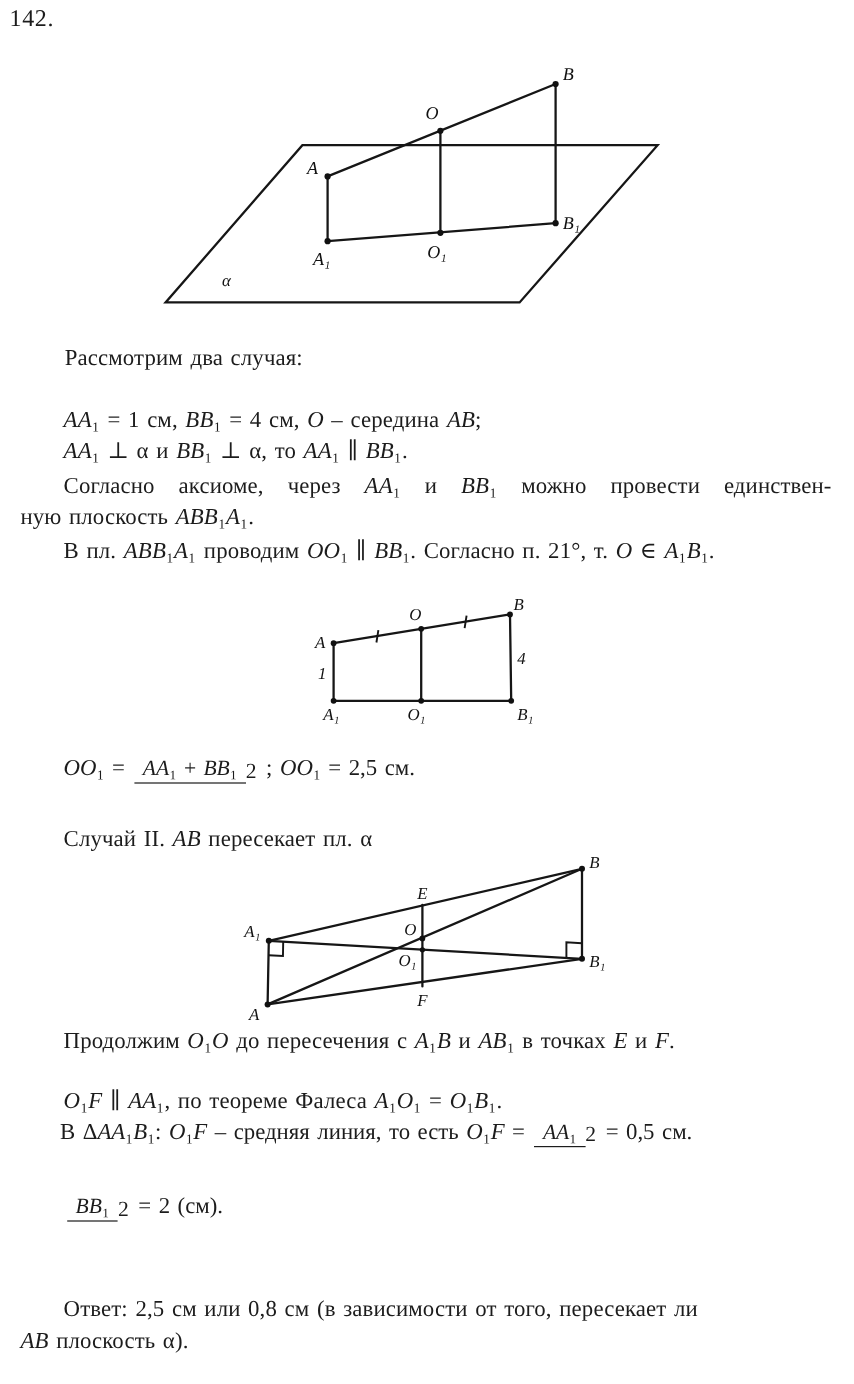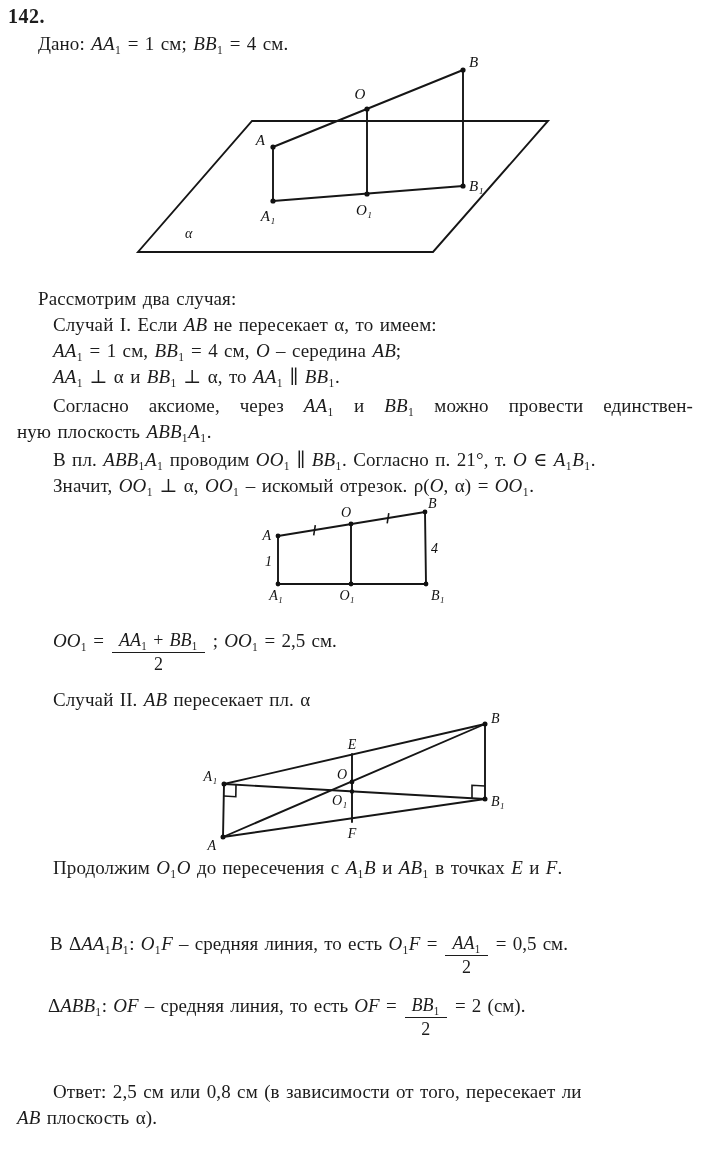--- a/index.html
+++ b/index.html
@@ -1,41 +1,40 @@
 <!DOCTYPE html>
 <html><head>
 <meta charset="utf-8">
 <style>
   *{margin:0;padding:0;box-sizing:border-box}
   html,body{background:#ffffff}
   body{width:712px;font-family:"Liberation Serif","DejaVu Serif",serif;color:#1c1c1c}
   .page{position:relative;width:712px;height:1153px;background:#fff;overflow:hidden}
   .line{position:absolute;font-size:19px;line-height:23px;white-space:nowrap;letter-spacing:.1px;word-spacing:1.5px}
   .it{font-style:italic}
-  .pnum{font-weight:bold;font-size:20px;letter-spacing:.5px}
+  .pnum{font-weight:normal;font-size:20px;letter-spacing:.5px}
   .just{white-space:normal;width:640px;text-align:justify;text-align-last:justify}
   .frow{position:absolute;display:flex;align-items:flex-start;font-size:19px;white-space:nowrap;word-spacing:1.5px}
-  .frac{display:inline-flex;flex-direction:column;align-items:center;margin:0 8px;font-size:18px;line-height:21px}
+  .frac{display:inline-flex;flex-direction:row;align-items:center;margin:0 8px;font-size:18px;line-height:21px}
   .frac .fnum{border-bottom:1.6px solid #1c1c1c;padding:0 7px 1px}
   .frac .fden{padding-top:1px}
   svg{position:absolute;overflow:visible}
   svg text{font-family:"Liberation Serif","DejaVu Serif",serif;font-style:italic;fill:#111}
   .geo{stroke:#161616;stroke-width:1.9;fill:none;stroke-linecap:round}
   .thin{stroke:#161616;stroke-width:1.6;fill:none}
   .dot{fill:#111;stroke:none}
   .lbl1{font-size:15px}
   .lbl2{font-size:14px}
 </style>
 </head>
 <body>
 
 <div class="page">
 
   <div class="line pnum" style="left:8px;top:5px">142.</div>
-  <div class="line" style="left:38px;top:32px"><span>Дано: </span><span class="it">AA</span><span>₁ = 1 см; </span><span class="it">BB</span><span>₁ = 4 см.</span></div>
 
   <svg width="440" height="212" viewBox="130 58 440 212" style="left:130px;top:58px">
     <polygon class="geo" points="252,121 548,121 433,252 138,252"></polygon>
     <line class="geo" x1="273" y1="147" x2="463" y2="70"></line>
     <line class="geo" x1="273" y1="147" x2="273" y2="201"></line>
     <line class="geo" x1="367" y1="109" x2="367" y2="194"></line>
     <line class="geo" x1="463" y1="70" x2="463" y2="186"></line>
     <line class="geo" x1="273" y1="201" x2="463" y2="186"></line>
     <circle class="dot" cx="273" cy="147" r="2.6"></circle>
     <circle class="dot" cx="273" cy="201" r="2.6"></circle>
@@ -45,28 +44,26 @@
     <circle class="dot" cx="463" cy="186" r="2.6"></circle>
     <text class="lbl1" x="469" y="67">B</text>
     <text class="lbl1" x="360" y="99" text-anchor="middle">O</text>
     <text class="lbl1" x="265" y="145" text-anchor="end">A</text>
     <text class="lbl1" x="268" y="221" text-anchor="middle">A₁</text>
     <text class="lbl1" x="364" y="215" text-anchor="middle">O₁</text>
     <text class="lbl1" x="469" y="191">B₁</text>
     <text class="lbl2" x="185" y="238">α</text>
   </svg>
 
-  <div class="line" style="left:38px;top:287px">Рассмотрим два случая:</div>
-  <div class="line" style="left:53px;top:313px"><span>Случай I. Если </span><span class="it">AB</span><span> не пересекает α, то имеем:</span></div>
+  <div class="line" style="left:54px;top:287px">Рассмотрим два случая:</div>
   <div class="line" style="left:53px;top:339px"><span></span><span class="it">AA</span><span>₁ = 1 см, </span><span class="it">BB</span><span>₁ = 4 см, </span><span class="it">O</span><span> – середина </span><span class="it">AB</span><span>;</span></div>
   <div class="line just" style="left:53px;top:394px"><span>Согласно аксиоме, через </span><span class="it">AA</span><span>₁ и </span><span class="it">BB</span><span>₁ можно провести единствен-</span></div>
   <div class="line" style="left:53px;top:365px"><span></span><span class="it">AA</span><span>₁ ⊥ α и </span><span class="it">BB</span><span>₁ ⊥ α, то </span><span class="it">AA</span><span>₁ ∥ </span><span class="it">BB</span><span>₁.</span></div>
   <div class="line" style="left:17px;top:420px"><span>ную плоскость </span><span class="it">ABB</span><span>₁</span><span class="it">A</span><span>₁.</span></div>
   <div class="line" style="left:53px;top:448px"><span>В пл. </span><span class="it">ABB</span><span>₁</span><span class="it">A</span><span>₁ проводим </span><span class="it">OO</span><span>₁ ∥ </span><span class="it">BB</span><span>₁. Согласно п. 21°, т. </span><span class="it">O</span><span> ∈ </span><span class="it">A</span><span>₁</span><span class="it">B</span><span>₁.</span></div>
-  <div class="line" style="left:53px;top:474px"><span>Значит, </span><span class="it">OO</span><span>₁ ⊥ α, </span><span class="it">OO</span><span>₁ – искомый отрезок. ρ(</span><span class="it">O</span><span>, α) = </span><span class="it">OO</span><span>₁.</span></div>
 
   <svg width="200" height="110" viewBox="252 498 200 110" style="left:252px;top:498px">
     <line class="geo" x1="278" y1="536" x2="425" y2="512"></line>
     <line class="geo" x1="278" y1="536" x2="278" y2="584"></line>
     <line class="geo" x1="351" y1="524" x2="351" y2="584"></line>
     <line class="geo" x1="425" y1="512" x2="426" y2="584"></line>
     <line class="geo" x1="278" y1="584" x2="426" y2="584"></line>
     <line class="thin" x1="313.7" y1="535.4" x2="315.3" y2="525.1"></line>
     <line class="thin" x1="387.2" y1="523.4" x2="388.8" y2="513.1"></line>
     <circle class="dot" cx="278" cy="536" r="2.4"></circle>
@@ -117,32 +114,32 @@
     <text class="lbl2" x="216" y="850" text-anchor="end">A</text>
     <text class="lbl2" x="491" y="723">B</text>
     <text class="lbl2" x="491" y="806">B₁</text>
     <text class="lbl2" x="352" y="749" text-anchor="middle">E</text>
     <text class="lbl2" x="347" y="779" text-anchor="end">O</text>
     <text class="lbl2" x="347" y="805" text-anchor="end">O₁</text>
     <text class="lbl2" x="352" y="838" text-anchor="middle">F</text>
   </svg>
 
   <div class="line" style="left:53px;top:856px"><span>Продолжим </span><span class="it">O</span><span>₁</span><span class="it">O</span><span> до пересечения с </span><span class="it">A</span><span>₁</span><span class="it">B</span><span> и </span><span class="it">AB</span><span>₁ в точках </span><span class="it">E</span><span> и </span><span class="it">F</span><span>.</span></div>
+  <div class="line" style="left:53px;top:906px"><span></span><span class="it">O</span><span>₁</span><span class="it">F</span><span> ∥ </span><span class="it">AA</span><span>₁, по теореме Фалеса </span><span class="it">A</span><span>₁</span><span class="it">O</span><span>₁ = </span><span class="it">O</span><span>₁</span><span class="it">B</span><span>₁.</span></div>
 
   <div class="frow" style="left:50px;top:933px">
     <span><span>В Δ</span><span class="it">AA</span><span>₁</span><span class="it">B</span><span>₁: </span><span class="it">O</span><span>₁</span><span class="it">F</span><span> – средняя линия, то есть </span><span class="it">O</span><span>₁</span><span class="it">F</span><span> =</span></span>
     <span class="frac">
       <span class="fnum"><span></span><span class="it">AA</span><span>₁</span></span>
       <span class="fden">2</span>
     </span>
     <span>= 0,5 см.</span>
   </div>
 
   <div class="frow" style="left:48px;top:995px">
-    <span><span>Δ</span><span class="it">ABB</span><span>₁: </span><span class="it">OF</span><span> – средняя линия, то есть </span><span class="it">OF</span><span> =</span></span>
     <span class="frac">
       <span class="fnum"><span></span><span class="it">BB</span><span>₁</span></span>
       <span class="fden">2</span>
     </span>
     <span>= 2  (см).</span>
   </div>
 
   <div class="line" style="left:53px;top:1080px">Ответ: 2,5 см или 0,8 см (в зависимости от того, пересекает ли</div>
   <div class="line" style="left:17px;top:1106px"><span></span><span class="it">AB</span><span> плоскость α).</span></div>
 

